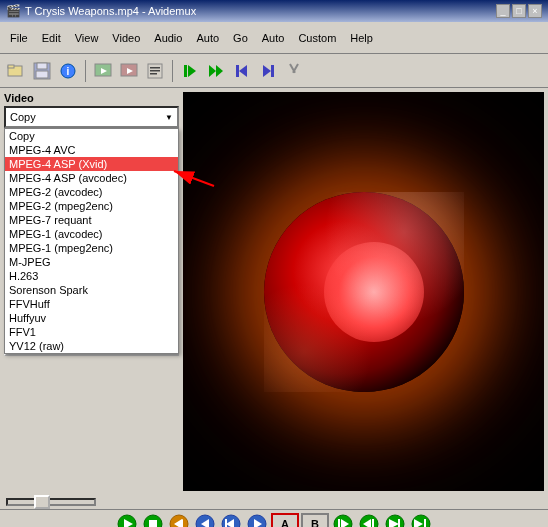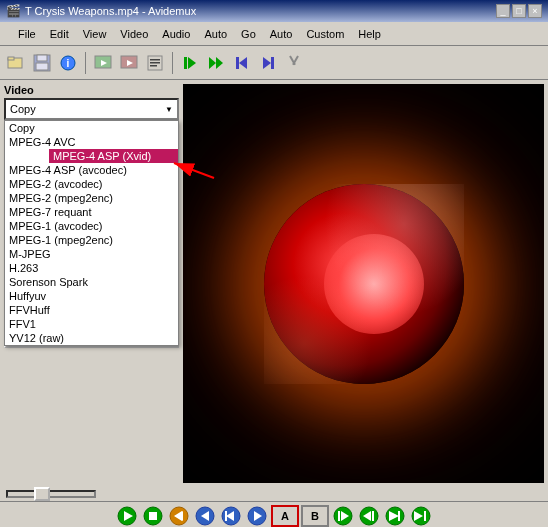--- a/index.html
+++ b/index.html
@@ -38,24 +38,24 @@
       font-size: 9px;
       display: flex;
       align-items: center;
       justify-content: center;
       cursor: pointer;
     }
     
     .menu-bar {
       background: #d4d0c8;
       border-bottom: 1px solid #808080;
-      padding: 2px 12px;
+      padding: 2px 4px;
       display: flex;
       gap: 2px;
-      height: 24px;
+      height: 32px;
       align-items: center;
     }
     .menu-item {
       padding: 2px 6px;
       cursor: pointer;
       font-size: 11px;
     }
     
     .toolbar {
       background: #d4d0c8;
@@ -135,23 +135,22 @@
       z-index: 100;
       box-shadow: 2px 2px 4px rgba(0,0,0,0.3);
     }
     .dropdown-list-item {
       padding: 1px 4px;
       font-size: 11px;
       cursor: pointer;
       white-space: nowrap;
     }
     .dropdown-list-item.selected {
-      background: #be185d;
+      background: #ef4444;
       color: white;
-      margin-left: 44px;
     }
     
     .audio-label {
       font-size: 11px;
       font-weight: bold;
       color: #000;
       margin-top: 4px;
     }
     
     .format-section {
@@ -406,22 +405,22 @@
           <div class="dropdown-list-item selected">MPEG-4 ASP (Xvid)</div>
           <div class="dropdown-list-item">MPEG-4 ASP (avcodec)</div>
           <div class="dropdown-list-item">MPEG-2 (avcodec)</div>
           <div class="dropdown-list-item">MPEG-2 (mpeg2enc)</div>
           <div class="dropdown-list-item">MPEG-7 requant</div>
           <div class="dropdown-list-item">MPEG-1 (avcodec)</div>
           <div class="dropdown-list-item">MPEG-1 (mpeg2enc)</div>
           <div class="dropdown-list-item">M-JPEG</div>
           <div class="dropdown-list-item">H.263</div>
           <div class="dropdown-list-item">Sorenson Spark</div>
+          <div class="dropdown-list-item">FFVHuff</div>
           <div class="dropdown-list-item">Huffyuv</div>
-          <div class="dropdown-list-item">FFVHuff</div>
           <div class="dropdown-list-item">FFV1</div>
           <div class="dropdown-list-item">YV12 (raw)</div>
         </div>
 
         <svg style="position:absolute; right:-40px; top:55px; pointer-events:none; z-index:200;" width="50" height="30" viewBox="0 0 50 30">
           <defs>
             <marker id="arrowhead" markerWidth="10" markerHeight="7" refX="10" refY="3.5" orient="auto">
               <polygon points="0 0, 10 3.5, 0 7" fill="red"></polygon>
             </marker>
           </defs>

